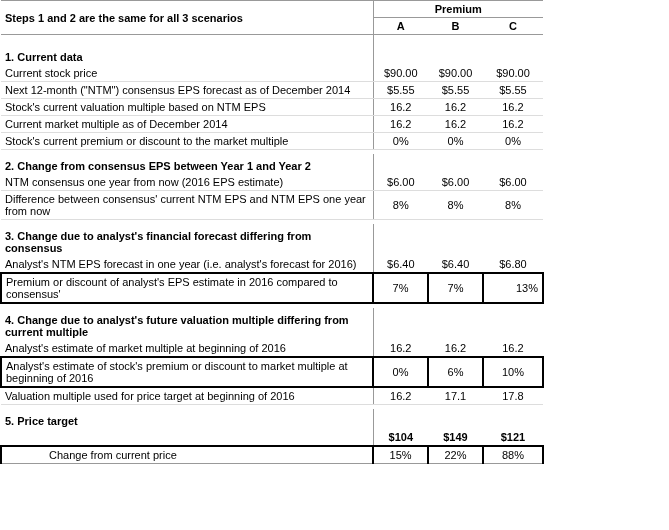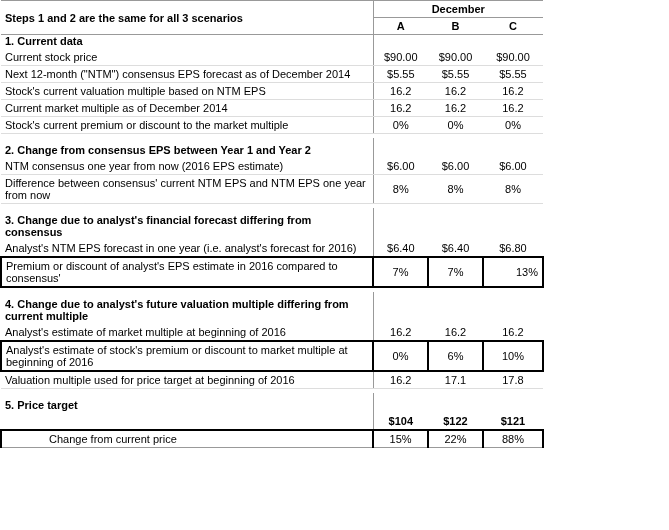--- a/index.html
+++ b/index.html
@@ -36,38 +36,38 @@
 </head>
 <body>
 
 <table>
   <thead>
     <tr>
       <th class="col-label" rowspan="2" style="text-align:left; border-right:1px solid #999; border-bottom:1px solid #999; border-top:1px solid #999;">
         <span>Steps 1 and 2 are the same for all 3 scenarios</span>
       </th>
       <th colspan="3" style="border-bottom:none; border-top:1px solid #999; font-weight:bold;">
-        <span>December</span>
+        <span>Premium</span>
       </th>
     </tr>
     <tr>
       <th class="col-a" style="border-bottom:1px solid #999; border-top:1px solid #999;">
         <span>A</span>
       </th>
       <th class="col-b" style="border-bottom:1px solid #999; border-top:1px solid #999;">
         <span>B</span>
       </th>
       <th class="col-c" style="border-bottom:1px solid #999; border-top:1px solid #999;">
         <span>C</span>
       </th>
     </tr>
   </thead>
   <tbody id="table-body">
   <tr>
-    <td class="col-label section-header bold-text" colspan="1" style="font-weight:bold; padding-top:0;">1. Current data</td>
+    <td class="col-label section-header bold-text" colspan="1" style="font-weight:bold; padding-top:16px;">1. Current data</td>
     <td class="col-a" style="padding-top:6px;"></td>
     <td class="col-b" style="padding-top:6px;"></td>
     <td class="col-c" style="padding-top:6px;"></td>
   </tr>
       <tr class="data-row">
       <td class="col-label" style="border-bottom:1px solid #ddd;">Current stock price</td>
       <td class="col-a" style="border-bottom:1px solid #ddd;">$90.00</td>
       <td class="col-b" style="border-bottom:1px solid #ddd;">$90.00</td>
       <td class="col-c" style="border-bottom:1px solid #ddd;">$90.00</td>
     </tr>
@@ -169,21 +169,21 @@
       </tr>
       <tr>
     <td class="col-label section-header bold-text" colspan="1" style="font-weight:bold; padding-top:6px;">5. Price target</td>
     <td class="col-a" style="padding-top:6px;"></td>
     <td class="col-b" style="padding-top:6px;"></td>
     <td class="col-c" style="padding-top:6px;"></td>
   </tr>
       <tr class="data-row">
       <td class="col-label" style="border-bottom:1px solid #ddd;"></td>
       <td class="col-a" style="border-bottom:1px solid #ddd; font-weight:bold;">$104</td>
-      <td class="col-b" style="border-bottom:1px solid #ddd; font-weight:bold;">$122</td>
+      <td class="col-b" style="border-bottom:1px solid #ddd; font-weight:bold;">$149</td>
       <td class="col-c" style="border-bottom:1px solid #ddd; font-weight:bold;">$121</td>
     </tr>
       <tr class="data-row">
       <td class="col-label" style="border-width: 2px 1px 1px 2px; border-style: solid; border-color: rgb(0, 0, 0) rgb(153, 153, 153) rgb(153, 153, 153) rgb(0, 0, 0); padding-left: 47px;">Change from current price</td>
       <td class="col-a" style="border-width: 2px 2px 1px; border-style: solid; border-color: rgb(0, 0, 0) rgb(0, 0, 0) rgb(153, 153, 153); border-image: initial; border-radius: 7px;">15%</td>
       <td class="col-b" style="border-width: 2px 2px 1px; border-style: solid; border-color: rgb(0, 0, 0) rgb(0, 0, 0) rgb(153, 153, 153); border-image: initial;">22%</td>
       <td class="col-c" style="border-width: 2px 2px 1px; border-style: solid; border-color: rgb(0, 0, 0) rgb(0, 0, 0) rgb(153, 153, 153); border-image: initial;">88%</td>
     </tr>
     </tbody>
 </table>

